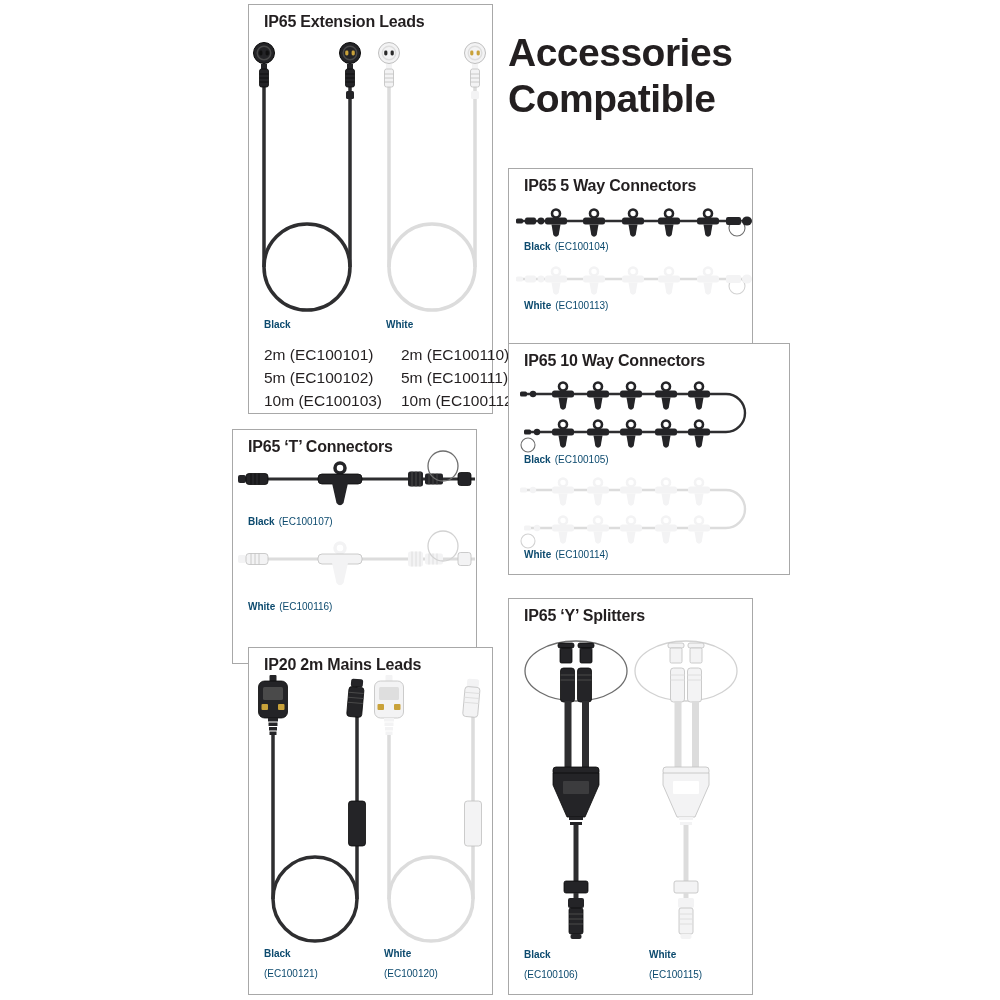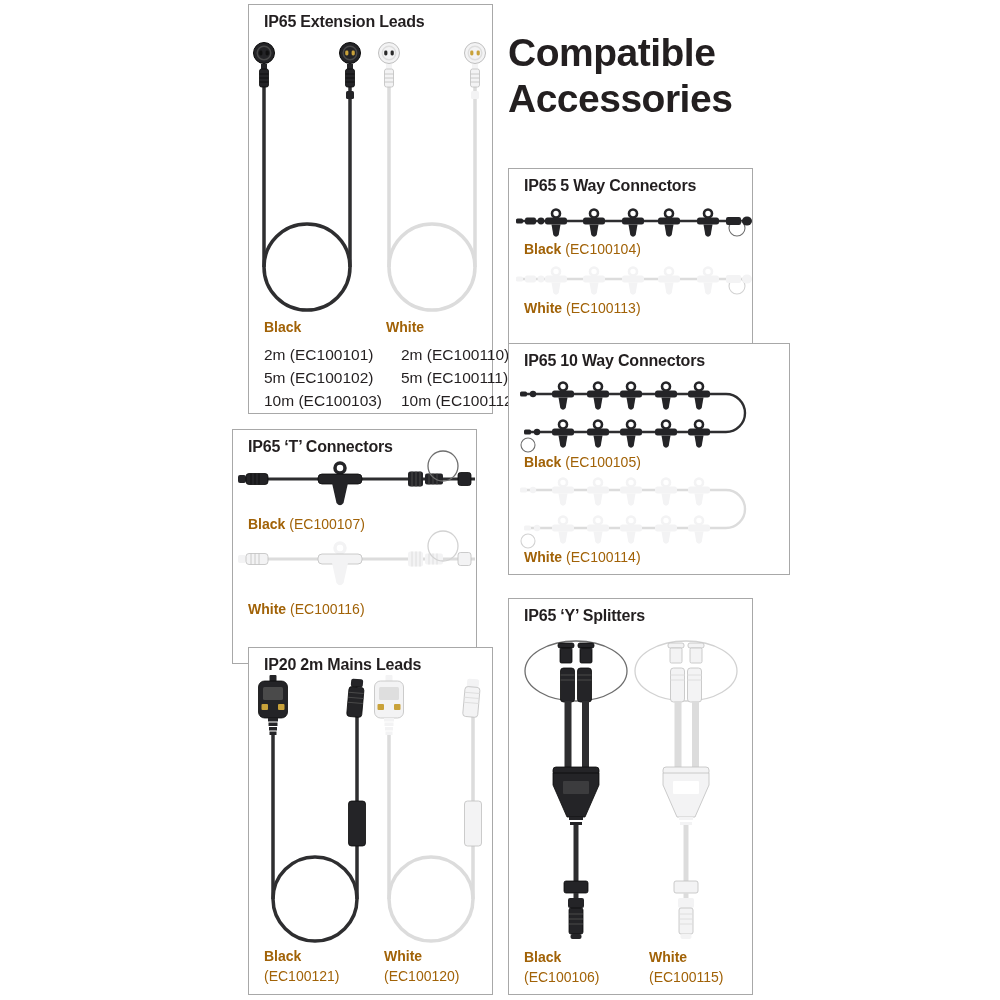--- a/index.html
+++ b/index.html
@@ -4,21 +4,21 @@
 <style>
   html,body { margin:0; padding:0; background:#fff; }
   body { font-family:"Liberation Sans", sans-serif; color:#231f20; }
   #canvas { position:relative; width:1000px; height:1000px; background:#fff; overflow:hidden; }
 
   .box { position:absolute; background:#fff; border:1px solid #a8a8a8; box-sizing:border-box;padding-left:36px; }
   .box-title { position:absolute; left:15px; top:8px; font-size:16px; font-weight:bold;
                letter-spacing:-0.2px; color:#231f20; white-space:nowrap; }
   .art { position:absolute; left:0; top:0; }
 
-  .lbl { position:absolute; font-size:14px; color:#a16207; white-space:nowrap; }
+  .lbl { position:absolute; font-size:10px; color:#0c4a6e; white-space:nowrap; }
   .lbl .name { font-weight:bold; }
   .lbl .code { font-weight:normal; margin-left:4px; }
   .items { position:absolute; font-size:15.5px; color:#231f20; }
   .items .item { line-height:23px; white-space:nowrap; }
 
   .main-title { position:absolute; left:508px; top:30px; width:280px;
                 font-size:39px; line-height:46px; font-weight:bold;
                 letter-spacing:-0.5px; color:#231f20; }
 
   
@@ -153,22 +153,22 @@
           <rect x="-6" y="-4" width="12" height="8" rx="2" fill="var(--body)"></rect>
           <rect x="-7.5" y="4" width="15" height="30" rx="3" fill="var(--body)" stroke="var(--edge)" stroke-width="0.8"></rect>
           <path d="M-7.5,10 h15 M-7.5,15 h15 M-7.5,20 h15" stroke="var(--inner)" stroke-width="1"></path>
         </g>
         <rect x="75.5" y="120" width="17" height="45" rx="3" fill="var(--body)" stroke="var(--edge)" stroke-width="0.8"></rect>
       </g>
     </defs>
   </svg>
 
   <div class="main-title">
+    <div>Accessories</div>
     <div>Compatible</div>
-    <div>Accessories</div>
   </div>
 
   <div class="box" style="left:248px;top:4px;width:245px;height:410px">
     <svg class="art" width="243" height="408" viewBox="0 0 243 408">
       <use href="#g-ext-pair" class="v-blk" transform="translate(15,48)"></use>
       <use href="#g-ext-pair" class="v-wht" transform="translate(140,48)"></use>
     </svg>
     <div class="box-title">IP65 Extension Leads</div>
     <div class="lbl" style="left:15px;top:314px">
       <span class="name">Black</span>

